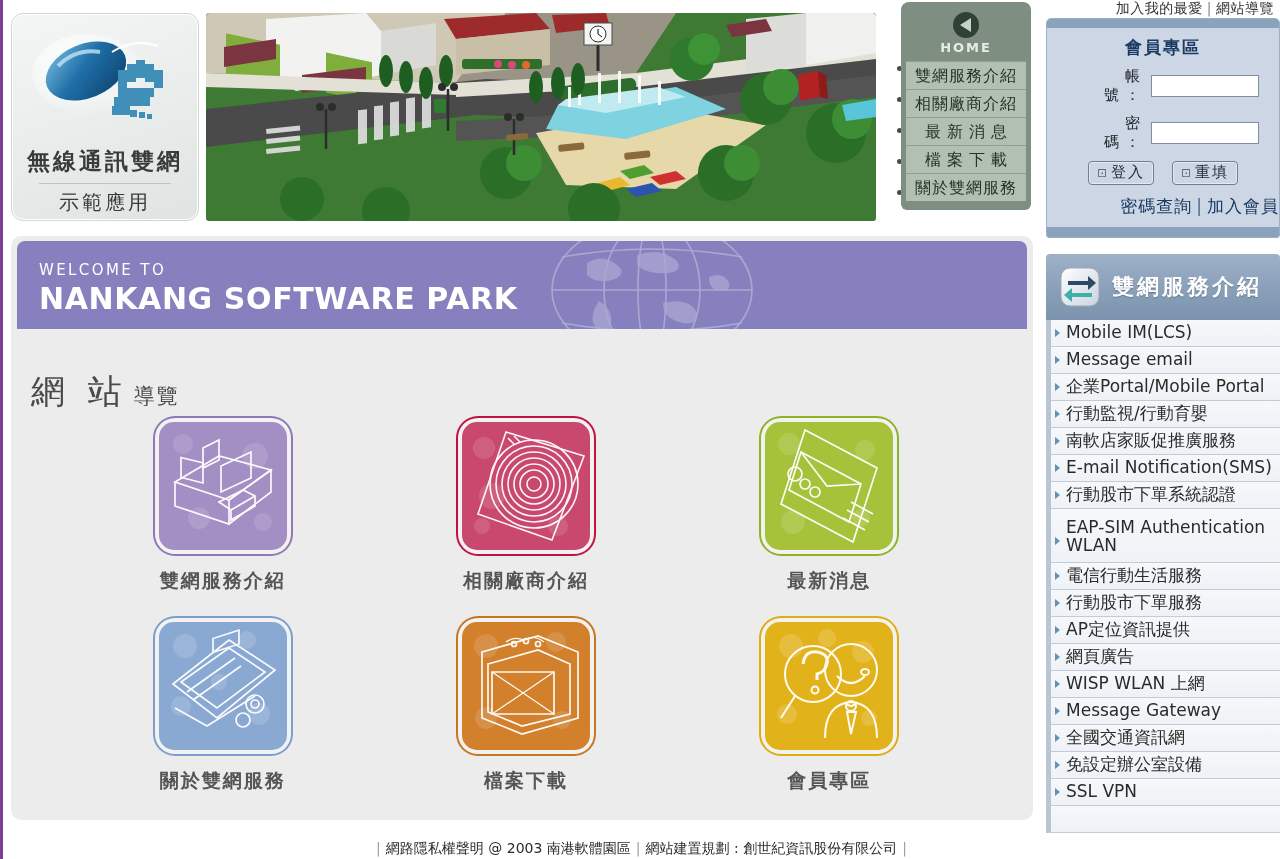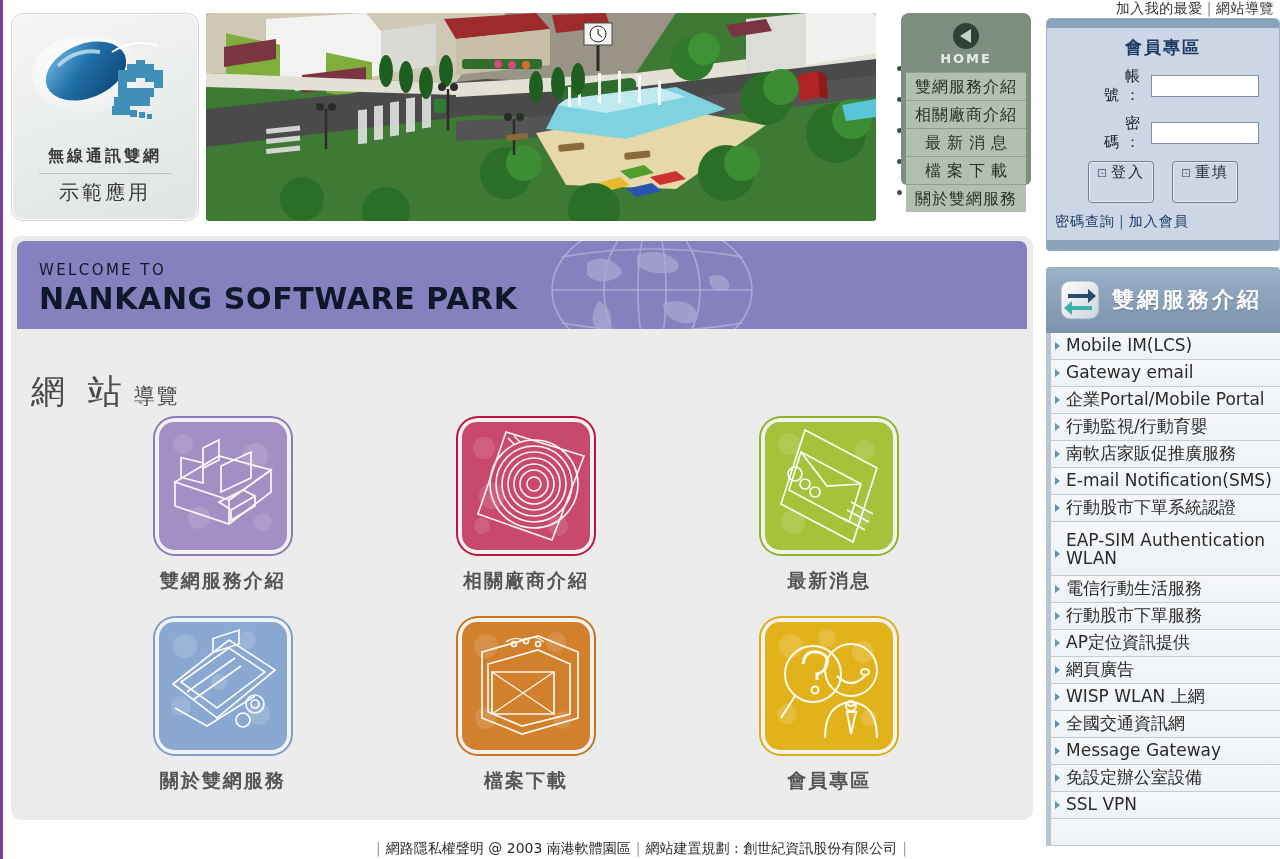--- a/index.html
+++ b/index.html
@@ -36,21 +36,21 @@
     border-radius: 12px;
     box-shadow: inset 0 0 0 1px #fff;
   }
   .mouse-art { position: absolute; left: 14px; top: 12px; width: 160px; height: 118px; }
   .logo-cap {
     position: absolute; left: 0; right: 0; top: 132px;
     text-align: center;
     font-family: "DejaVu Sans", sans-serif;
     color: #3a3a3a;
   }
-  .logo-cap .l1 { font-size: 16px; letter-spacing: 3px; font-weight: 700; }
+  .logo-cap .l1 { font-size: 23px; letter-spacing: 3px; font-weight: 700; }
   .logo-cap .rule { width: 132px; height: 1px; background: #bcc4c3; margin: 6px auto 5px; }
   .logo-cap .l2 { font-size: 20px; letter-spacing: 3px; font-weight: 400; }
 
   .banner {
     position: absolute; left: 203px; top: 13px;
     width: 670px; height: 208px;
     border-radius: 4px;
     overflow: hidden;
     background: #6f6a5c;
   }
@@ -59,22 +59,22 @@
   
   .nav-bullets {
     position: absolute; left: 891px; top: 66px;
     width: 14px;
   }
   .nav-bullets i {
     display: block; width: 5px; height: 5px; border-radius: 50%;
     background: #3f5147; margin: 0 0 26px 3px;
   }
   .homebox {
-    position: absolute; left: 898px; top: 13px;
-    width: 130px; height: 172px;
+    position: absolute; left: 898px; top: 2px;
+    width: 130px; height: 208px;
     background: #7e8e81;
     border-radius: 8px 8px 6px 6px;
     padding: 6px 5px 7px 5px;
   }
   .homebox .home-top {
     text-align: center; color: #dfe6df;
     padding: 4px 0 6px;
   }
   .home-arrow {
     width: 26px; height: 26px; border-radius: 50%;
@@ -110,21 +110,21 @@
     border-radius: 10px;
   }
   .welcome {
     position: absolute; left: 6px; top: 5px;
     width: 1010px; height: 88px;
     background: #8681be;
     border-radius: 8px 8px 0 0;
     overflow: hidden;
   }
   .welcome .globe { position: absolute; right: 210px; top: -26px; opacity: .30; }
-  .welcome .txt { position: absolute; left: 22px; top: 20px; color: #0f172a; }
+  .welcome .txt { position: absolute; left: 22px; top: 20px; color: #ffffff; }
   .welcome .w1 { font-size: 15px; letter-spacing: 2.4px; font-weight: 400; }
   .welcome .w2 { font-size: 30px; font-weight: 700; letter-spacing: .6px; margin-top: 2px; }
 
   .secttitle {
     position: absolute; left: 20px; top: 133px;
     color: #4a4a4a; white-space: nowrap;
   }
   .secttitle .big { font-size: 34px; letter-spacing: 6px; font-weight: 400; }
   .secttitle .small { font-size: 21px; letter-spacing: 2px; margin-left: 6px; }
 
@@ -199,29 +199,29 @@
     padding: 0 3px;
   }
   .btnrow { display: flex; justify-content: center; gap: 18px; margin: 4px 0 8px; }
   .btnrow button {
     background: #ccd6e4;
     border: 1px solid #6e7f93;
     border-radius: 4px;
     color: #1d2733;
     font-size: 15px;
     letter-spacing: 2px;
-    padding: 1px 8px 20px;
+    padding: 1px 8px 2px;
     font-family: "DejaVu Sans", sans-serif;
     cursor: pointer;
     box-shadow: inset 0 0 0 1px #e3eaf2;
   }
   .btnrow .gly { color: #5c6b7d; margin-right: 2px; font-size: 12px; }
   .mlinks {
-    text-align: left; padding: 2px 8px 9px;
-    font-size: 14px; color: #1b3a63; letter-spacing: 1px;
+    text-align: right; padding: 2px 0 9px;
+    font-size: 17px; color: #1b3a63; letter-spacing: 1px;
   }
   .mlinks a { color: #1b3a63; text-decoration: none; }
   .mlinks .sep { color: #4e6party; color:#51688a; margin: 0 4px; }
   .memberbox .mb-bottom { height: 10px; background: #8ba2bd; }
 
   .svcbox { margin-top: 16px; }
   .svc-head {
     height: 66px;
     background: linear-gradient(180deg,#9eb1c7 0%,#8ba1ba 50%,#7b93ae 100%);
     border-radius: 4px 4px 0 0;
@@ -722,21 +722,21 @@
         <div class="svc-title">雙網服務介紹</div>
       </div>
 
       <div class="svc-list">
         <div class="svc-item">
             <span class="tri"></span>
             <span class="lbl">Mobile IM(LCS)</span>
           </div>
         <div class="svc-item">
             <span class="tri"></span>
-            <span class="lbl">Gateway email</span>
+            <span class="lbl">Message email</span>
           </div>
         <div class="svc-item">
             <span class="tri"></span>
             <span class="lbl">企業Portal/Mobile Portal</span>
           </div>
         <div class="svc-item">
             <span class="tri"></span>
             <span class="lbl">行動監視/行動育嬰</span>
           </div>
         <div class="svc-item">
@@ -770,28 +770,28 @@
         <div class="svc-item">
             <span class="tri"></span>
             <span class="lbl">網頁廣告</span>
           </div>
         <div class="svc-item">
             <span class="tri"></span>
             <span class="lbl">WISP WLAN 上網</span>
           </div>
         <div class="svc-item">
             <span class="tri"></span>
+            <span class="lbl">Message Gateway</span>
+          </div>
+        <div class="svc-item">
+            <span class="tri"></span>
             <span class="lbl">全國交通資訊網</span>
           </div>
         <div class="svc-item">
             <span class="tri"></span>
-            <span class="lbl">Message Gateway</span>
-          </div>
-        <div class="svc-item">
-            <span class="tri"></span>
             <span class="lbl">免設定辦公室設備</span>
           </div>
         <div class="svc-item">
             <span class="tri"></span>
             <span class="lbl">SSL VPN</span>
           </div>
         <div class="svc-item"></div>
       </div>
 
     </div>

